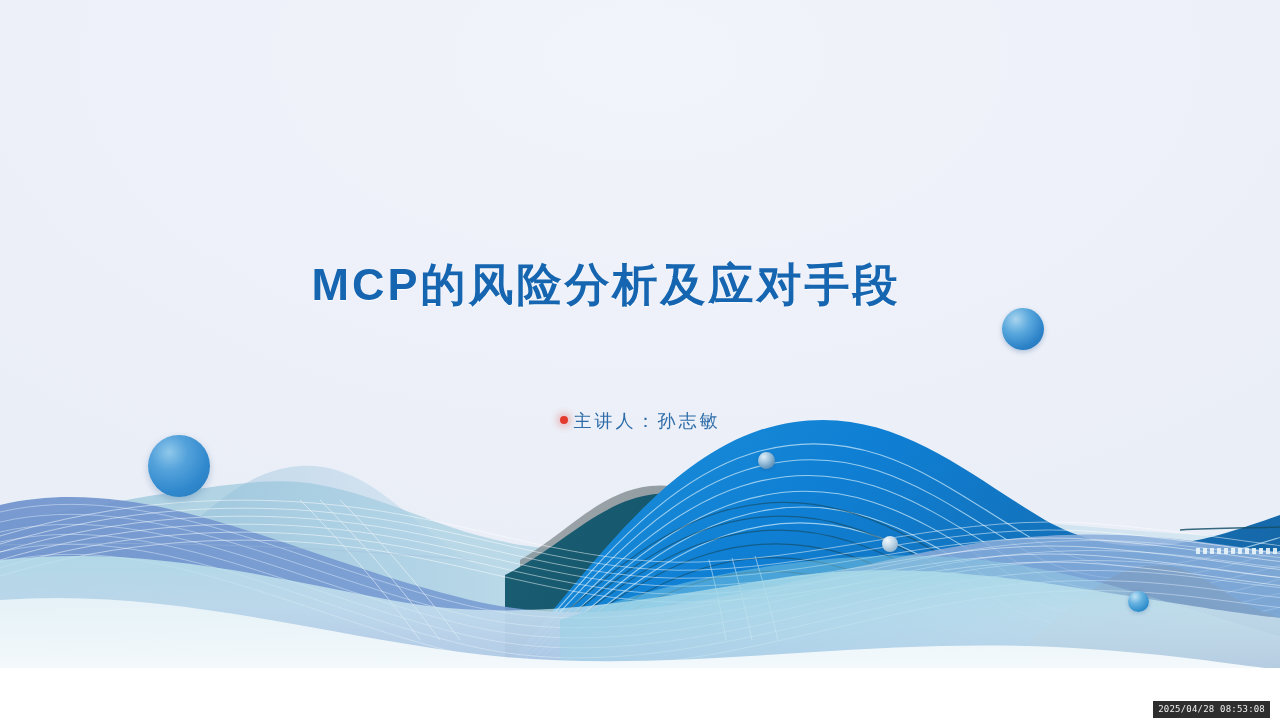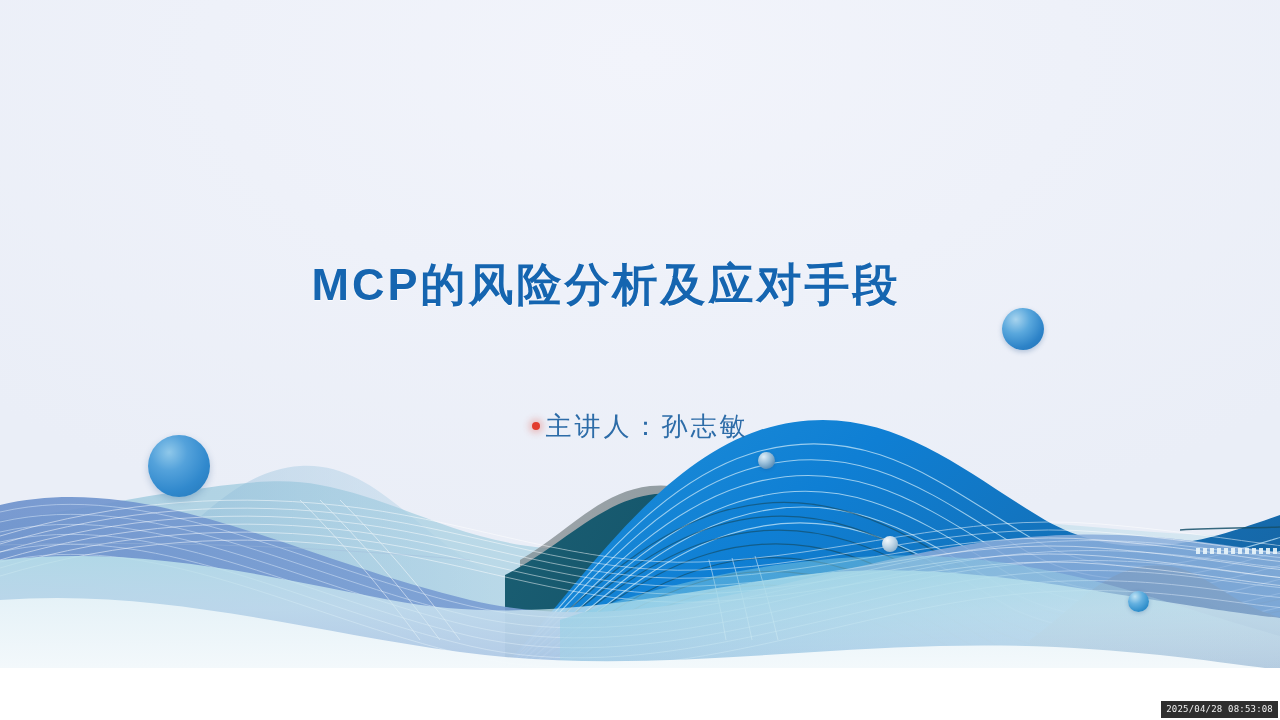--- a/index.html
+++ b/index.html
@@ -54,21 +54,21 @@
   #subtitle-dot {
     width:8px; height:8px;
     border-radius:50%;
     background:#e23b2e;
     margin-right:6px;
     margin-bottom:2px;
     box-shadow:0 0 7px 3px rgba(226,59,46,0.30);
     flex:0 0 auto;
   }
   #subtitle-text {
-    font-size:26px;
+    font-size:18px;
     font-weight:500;
     letter-spacing:3px;
     color:#2d6ca8;
     white-space:nowrap;
   }
 
   
   .sphere {
     position:absolute;
     border-radius:50%;
@@ -102,21 +102,21 @@
   #sphere-lower-right {
     left:1128px; top:591px;
     width:21px; height:21px;
     background:radial-gradient(circle at 33% 26%, #bfe2f4 0%, #63b0e0 36%, #2f8ecb 72%, #2177b5 100%);
     box-shadow:0 1px 4px rgba(30,80,140,0.28);
   }
 
   
   #timestamp {
     position:absolute;
-    right:2px; bottom:2px;
+    right:10px; bottom:2px;
     background:#2e2e2e;
     color:#f0f0f0;
     font-family:"DejaVu Sans Mono", monospace;
     font-size:9px;
     line-height:1;
     padding:4px 5px 4px 5px;
     letter-spacing:0.2px;
     z-index:60;
     white-space:nowrap;
   }

